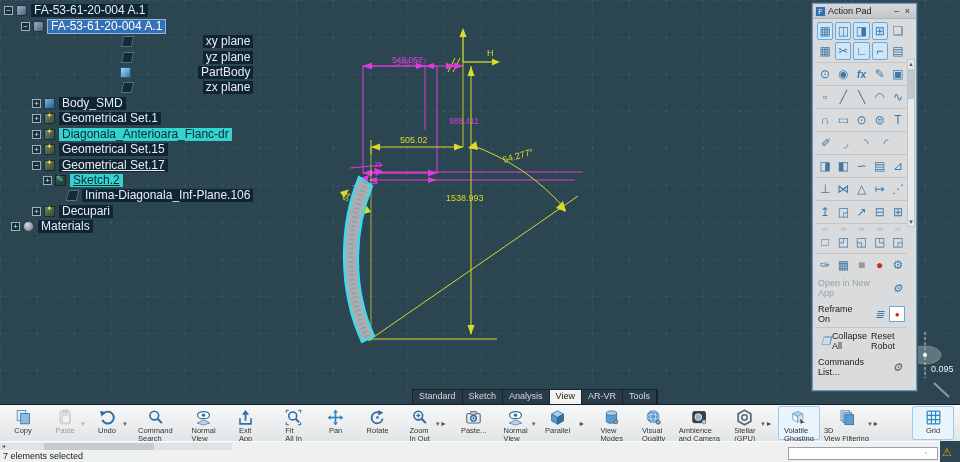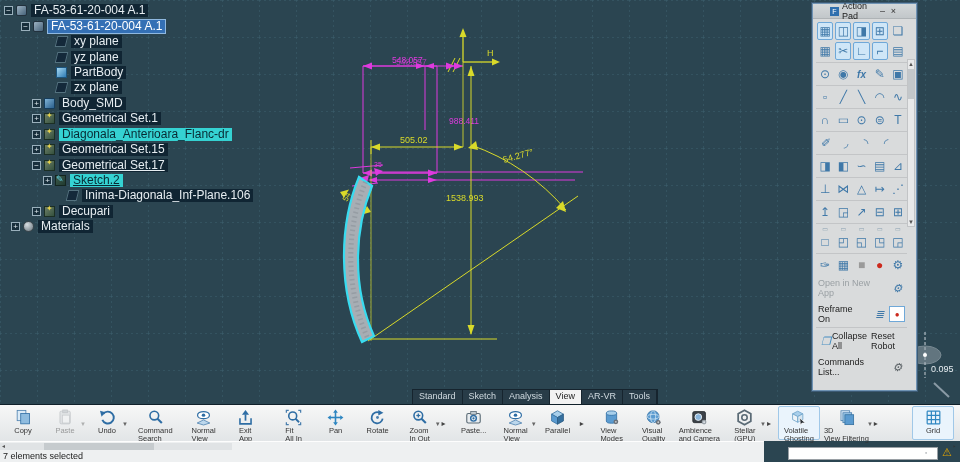--- a/index.html
+++ b/index.html
@@ -24,28 +24,28 @@
   .ti-geo{background:linear-gradient(135deg,#6d7f66,#34503e);border:1px solid #1c2f24;position:relative;}
   .ti-geo::after{content:"✦";position:absolute;left:1px;top:-3px;font-size:8px;color:#e8d44a;}
   .ti-sketch{background:linear-gradient(135deg,#3c5a4a,#203a30);border:1px solid #142620;position:relative;}
   .ti-sketch::after{content:"✎";position:absolute;left:0;top:-2px;font-size:9px;color:#5fd3e8;}
   .ti-mat{background:radial-gradient(circle at 35% 30%,#d6dde1,#68757d);border-radius:50%;border:1px solid #3c474d;}
   .tlabel{background:rgba(12,33,47,.88);color:#e6edf1;font-size:12px;padding:0 3px;line-height:13px;}
   .tlabel.sel{background:#3470b5;outline:1px solid #8fb8e0;color:#fff;}
   .tlabel.cy{background:#35d2d2;color:#082a33;}
   .tlabel.und{text-decoration:underline;}
   .lv0{margin-left:2px;}.lv1{margin-left:19px;}.lv2{margin-left:30px;}
-  .lv2n{margin-left:42px;}.lv3{margin-left:41px;}.lv3n{margin-left:53px;}.lvm{margin-left:9px;}
+  .lv2n{margin-left:42px;justify-content:space-between;}.lv3{margin-left:41px;}.lv3n{margin-left:53px;}.lvm{margin-left:9px;}
   .tguide{position:absolute;border-left:1px dotted #6f8591;opacity:.55;z-index:-1;}
 
   
   .pad{position:absolute;left:812px;top:3px;width:105px;height:388px;z-index:8;
        background:#d9dbdc;border:1px solid #6f93b4;box-shadow:0 0 0 1px #3c5a74;font-size:9px;color:#222;}
   .pad-title{height:15px;background:linear-gradient(#d4d8da,#c2c7ca);display:flex;align-items:center;
-             padding:0 17px;border-bottom:1px solid #aeb3b6;}
+             padding:0 3px;border-bottom:1px solid #aeb3b6;}
   .pad-title-icon{width:9px;height:9px;background:#2f6fae;color:#fff;font-size:7px;line-height:9px;
                   text-align:center;margin-right:3px;flex:0 0 9px;}
   .pad-title-label{flex:1;font-size:9px;color:#1c1c1c;}
   .pad-win-btn{width:11px;text-align:center;color:#333;font-size:9px;cursor:default;}
   .pad-body{position:relative;padding:2px 9px 2px 3px;}
   .pad-row{display:flex;}
   .pad-row.div{border-top:1px solid #c3c5c7;margin-top:1px;padding-top:1px;}
   .pad-ic{width:18px;height:18px;margin:1px;display:flex;align-items:center;justify-content:center;
           color:#3f78a8;font-size:12px;border:1px solid transparent;border-radius:2px;}
   .pad-ic i{font-style:normal;}
@@ -87,21 +87,21 @@
   .tb-btn svg{width:19px;height:19px;flex:0 0 19px;}
   .tb-btn .tb-label{font-size:7.5px;line-height:1.1;color:#333;text-align:left;white-space:pre-line;margin-top:0;}
   .tb-btn .dd{position:absolute;right:-1px;bottom:12px;font-size:6px;color:#666;}
   .tb-btn .dd:empty{display:none;}
   .tb-btn.dis{opacity:.45;}
   .tb-btn.hl{background:#eaf4fc;border-color:#a0c8e8;}
   .tb-exp{align-self:center;font-size:8px;color:#444;margin:0 1px;}
   .tb-grid-group{margin-left:auto;margin-right:4px;}
 
   
-  .statusbar{position:absolute;left:0;top:441px;width:764px;height:21px;background:#eef0f1;z-index:6;
+  .statusbar{position:absolute;left:0;top:441px;width:940px;height:21px;background:#eef0f1;z-index:6;
              border-top:1px solid #fdfdfd;}
   .hscroll{position:absolute;left:0;top:1px;width:232px;height:7px;background:#e0e3e5;}
   .hscroll .thumb{position:absolute;left:44px;top:0;width:110px;height:7px;background:#c6cbce;}
   .hscroll .arr{position:absolute;left:2px;top:-1px;font-size:6px;color:#555;}
   .status-text{position:absolute;left:3px;top:9px;font-size:9px;color:#222;}
   .cmd-input{position:absolute;left:788px;top:5px;width:150px;height:13px;border:1px solid #9aa0a5;
              background:#fff;font-size:9px;padding:0 12px 0 3px;}
   .cmd-input-icon{position:absolute;left:925px;top:7px;font-size:7px;color:#8a9096;}
   .warn-icon{position:absolute;left:942px;top:4px;font-size:11px;color:#e2a400;}
   .tiny-arrow{position:absolute;left:953px;top:0px;font-size:7px;color:#333;}

